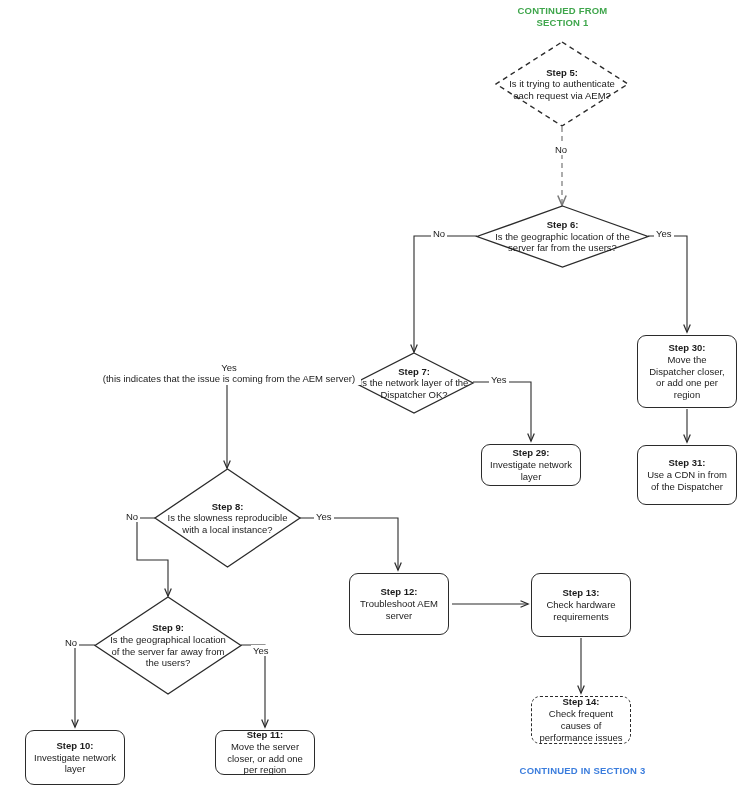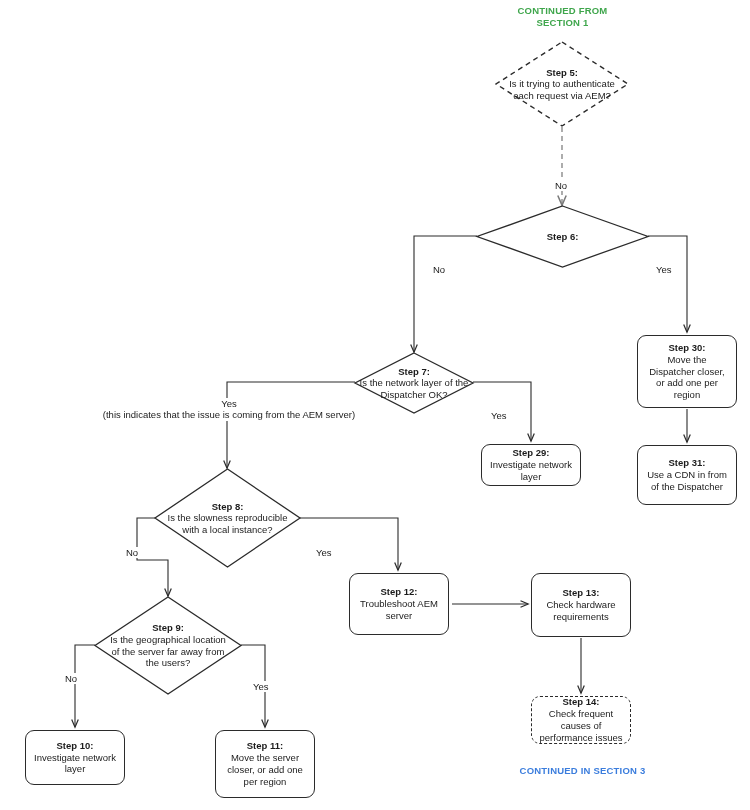--- a/index.html
+++ b/index.html
@@ -73,21 +73,20 @@
     display: block;
   }
   .edge-label {
     position: absolute;
     font-size: 9.5px;
     color: #1b1b1b;
     background: #ffffff;
     padding: 0 2px;
     white-space: nowrap;
     line-height: 1.2;
-    margin-top: 36px;
   }
   .edge-label.multi {
     text-align: center;
     white-space: normal;
   }
   .section-note {
     position: absolute;
     font-size: 9.5px;
     font-weight: bold;
     letter-spacing: 0.2px;
@@ -154,20 +153,21 @@
     </div>
   </div>
 
   <div class="diamond-wrap" style="left:476px; top:205px; width:173px; height:63px;">
     <svg width="173" height="63" viewBox="0 0 173 63" xmlns="http://www.w3.org/2000/svg">
       <polygon points="86.5,1 172,31.5 86.5,62 1,31.5" fill="#ffffff" stroke="#2b2b2b" stroke-width="1.3"></polygon>
     </svg>
     <div class="diamond-label">
       <div style="width:136px;">
         <span class="step-title">Step 6:</span>
+        <span>Is the geographic location of the server far from the users?</span>
       </div>
     </div>
   </div>
 
   <div class="diamond-wrap" style="left:354px; top:352px; width:120px; height:62px;">
     <svg width="120" height="62" viewBox="0 0 120 62" xmlns="http://www.w3.org/2000/svg">
       <polygon points="60,1 119,31 60,61 1,31" fill="#ffffff" stroke="#2b2b2b" stroke-width="1.3"></polygon>
     </svg>
     <div class="diamond-label">
       <div style="width:128px;">
@@ -201,21 +201,21 @@
     </div>
   </div>
 
   <div class="node proc" style="left:25px; top:730px; width:100px; height:55px;">
     <div>
       <span class="step-title">Step 10:</span>
       <span>Investigate network layer</span>
     </div>
   </div>
 
-  <div class="node proc" style="left:215px; top:730px; width:100px; height:68px;">
+  <div class="node proc" style="left:215px; top:730px; width:100px; height:45px;">
     <div>
       <span class="step-title">Step 11:</span>
       <span>Move the server closer, or add one per region</span>
     </div>
   </div>
 
   <div class="node proc" style="left:349px; top:573px; width:100px; height:62px;justify-content:flex-end;">
     <div>
       <span class="step-title">Step 12:</span>
       <span>Troubleshoot AEM server</span>

